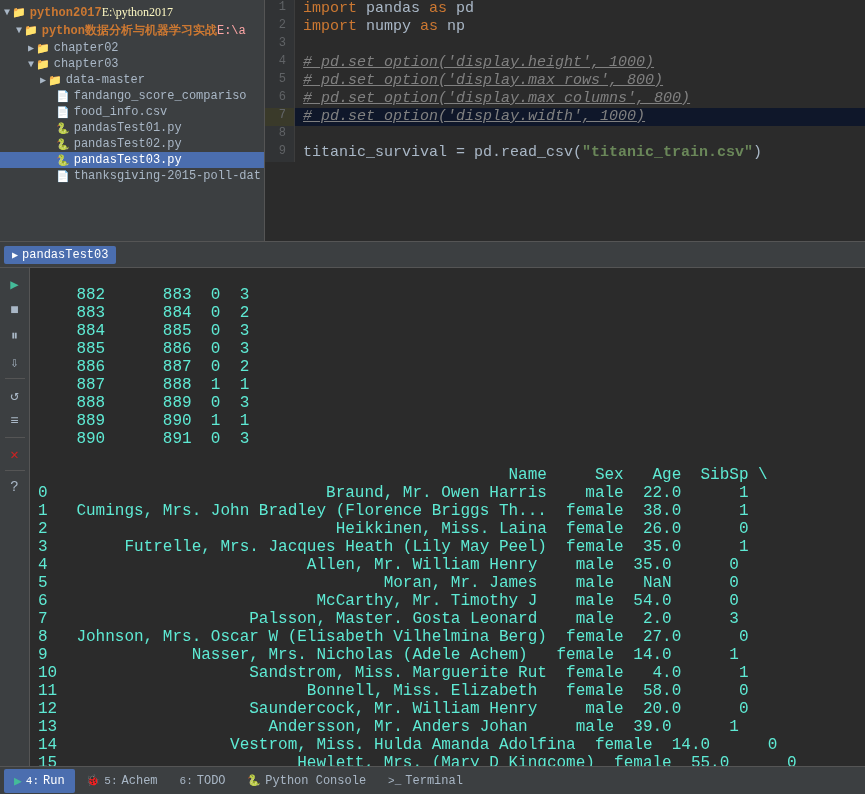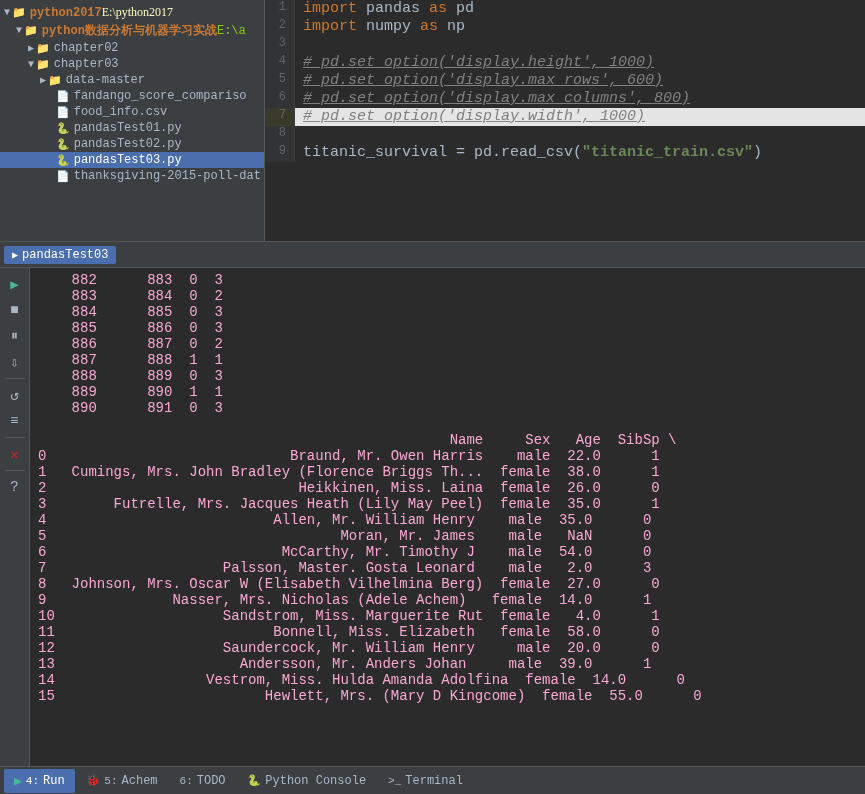--- a/index.html
+++ b/index.html
@@ -19,21 +19,21 @@
     .csv-icon { color: #a9b7c6; }
     .tree-item.selected { background: #4b6eaf; }
     .tree-item.selected .label { color: #fff; }
     .arrow { font-size: 10px; color: #a9b7c6; margin-right: 2px; }
 
     
     .code-editor { flex: 1; background: #2b2b2b; overflow: hidden; display: flex; flex-direction: column; }
     .code-line { display: flex; min-height: 18px; }
     .line-num { width: 30px; text-align: right; padding-right: 8px; color: #606366; font-size: 12px; flex-shrink: 0; background: #313335; border-right: 1px solid #3d3d3d; }
     .line-content { padding-left: 8px; font-size: 15px; white-space: pre; color: #a9b7c6; flex: 1; }
-    .line-content.highlighted-line { background: #e5e5e5; }
+    .line-content.highlighted-line { background: #0f172a; }
     .kw { color: #cc7832; }
     .str { color: #6a8759; font-weight: bold; }
     .comment { color: #808080; font-style: italic; text-decoration: underline; }
     .func { color: #ffc66d; }
     .line-7 { background: #3a3a2a; }
 
     
     .run-panel { display: flex; flex-direction: column; flex: 1; background: #2b2b2b; overflow: hidden; }
     .run-tab-bar { display: flex; align-items: center; background: #3c3f41; border-bottom: 1px solid #555; height: 26px; padding: 0 4px; gap: 2px; }
     .run-tab { display: flex; align-items: center; padding: 2px 8px; font-size: 12px; color: #a9b7c6; cursor: pointer; gap: 4px; }
@@ -42,21 +42,21 @@
 
     
     .main-area { display: flex; flex: 1; overflow: hidden; }
     .left-toolbar { width: 30px; background: #3c3f41; border-right: 1px solid #555; display: flex; flex-direction: column; align-items: center; padding: 4px 0; gap: 2px; }
     .toolbar-btn { width: 24px; height: 24px; display: flex; align-items: center; justify-content: center; cursor: pointer; color: #a9b7c6; font-size: 14px; border-radius: 2px; }
     .toolbar-btn.active { color: #4b9; }
     .toolbar-btn.red { color: #cc2222; }
     .toolbar-sep { height: 1px; width: 20px; background: #555; margin: 2px 0; }
 
     
-    .console-output { flex: 1; overflow: hidden; font-size: 14px; font-family: 'Courier New', monospace; color: #f9a8d4; padding: 4px 8px; white-space: pre; background: #2b2b2b; }
+    .console-output { flex: 1; overflow: hidden; font-size: 16px; font-family: 'Courier New', monospace; color: #5eead4; padding: 18px 8px; white-space: pre; background: #2b2b2b; }
 
     
     .bottom-bar { height: 28px; background: #3c3f41; border-top: 1px solid #555; display: flex; align-items: center; padding: 0 4px; gap: 2px; flex-shrink: 0; }
     .bottom-tab { display: flex; align-items: center; padding: 2px 10px; font-size: 12px; color: #a9b7c6; cursor: pointer; gap: 4px; height: 24px; }
     .bottom-tab.active { background: #4b6eaf; color: #fff; border-radius: 2px; }
     .bottom-tab-num { font-size: 11px; }
     .play-btn { color: #4b9; font-size: 13px; }
     .bug-btn { color: #cc7832; font-size: 11px; }
     .console-btn { color: #a9b7c6; font-size: 11px; }
     .terminal-btn { color: #a9b7c6; font-size: 11px; }
@@ -74,21 +74,21 @@
       <span class="icon folder-icon">📁</span>
       <span class="label" style="color:#cc7832;font-weight:bold;">python2017</span>
       <span class="label" style="color:#fef9c3;font-family:Liberation Serif, serif;"> E:\python2017</span>
     </div>
 
     <div class="tree-item">
       <span class="indent" style="display:inline-block;width:16px"></span>
       <span class="arrow">▼</span>
       <span class="icon folder-icon">📁</span>
       <span class="label" style="color:#cc7832;font-weight:bold;">python数据分析与机器学习实战</span>
-      <span class="label" style="color:#84cc16;"> E:\a</span>
+      <span class="label" style="color:#fca5a5;"> E:\a</span>
     </div>
 
     <div class="tree-item">
       <span class="indent" style="display:inline-block;width:28px"></span>
       <span class="arrow">▶</span>
       <span class="icon folder-icon">📁</span>
       <span class="label">chapter02</span>
     </div>
 
     <div class="tree-item">
@@ -156,21 +156,21 @@
     <div class="code-line">
       <span class="line-num">3</span>
       <span class="line-content"></span>
     </div>
     <div class="code-line">
       <span class="line-num">4</span>
       <span class="line-content"><span class="comment"># pd.set_option('display.height', 1000)</span></span>
     </div>
     <div class="code-line">
       <span class="line-num">5</span>
-      <span class="line-content"><span class="comment"># pd.set_option('display.max_rows', 600)</span></span>
+      <span class="line-content"><span class="comment"># pd.set_option('display.max_rows', 800)</span></span>
     </div>
     <div class="code-line">
       <span class="line-num">6</span>
       <span class="line-content"><span class="comment"># pd.set_option('display.max_columns', 800)</span></span>
     </div>
     <div class="code-line line-7">
       <span class="line-num" style="background:#3a3a2a;">7</span>
       <span class="line-content highlighted-line"><span class="comment"># pd.set_option('display.width', 1000)</span></span>
     </div>
     <div class="code-line">

